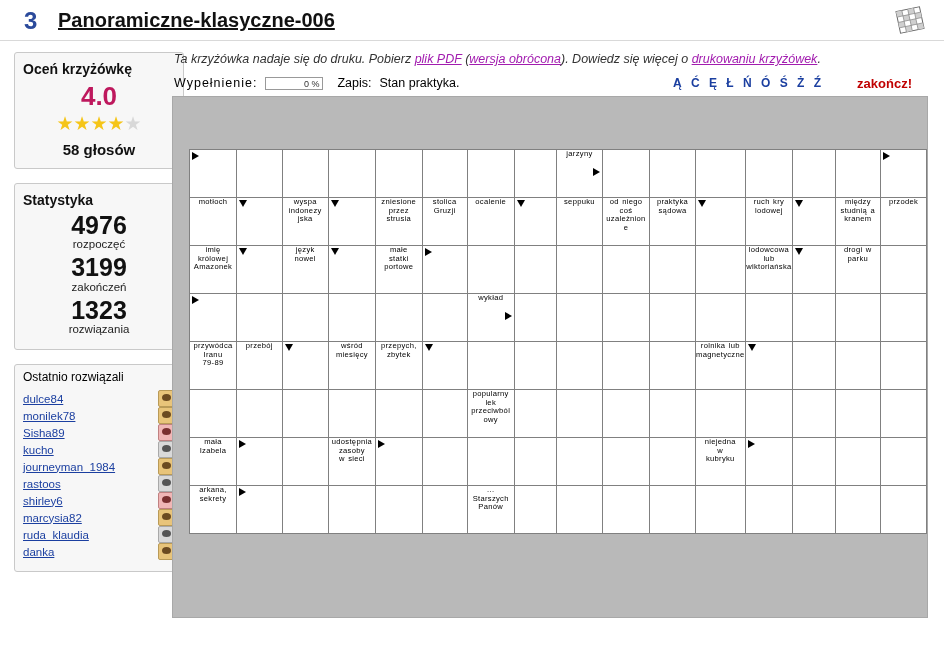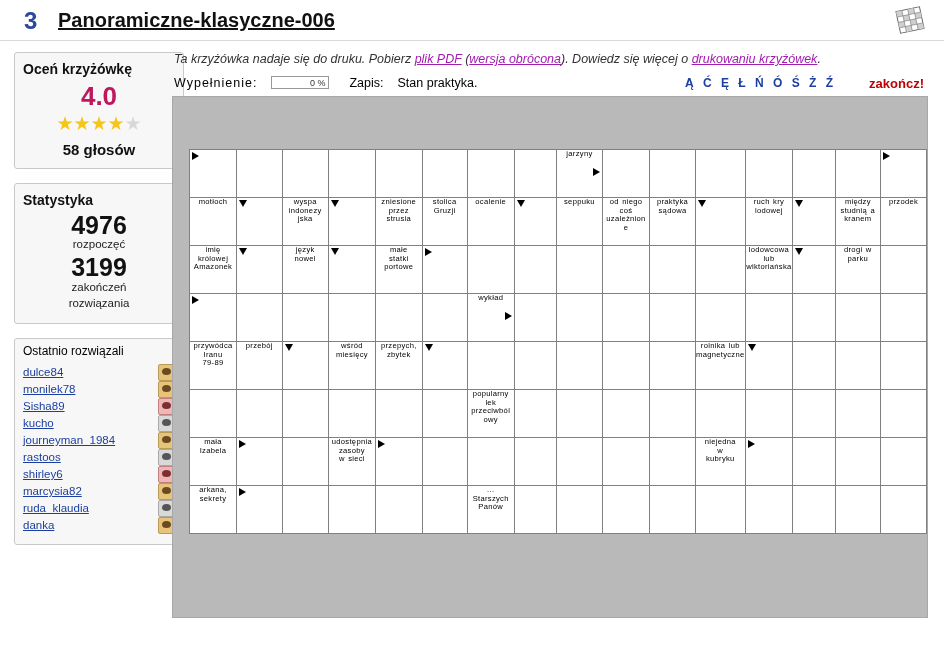--- a/index.html
+++ b/index.html
@@ -81,21 +81,21 @@
   .ava.c:after{background:#7a3030;}
 
   
   .main{position:absolute;left:172px;top:52px;width:756px;}
   .lead{
     font-style:italic;color:#333;font-size:12.5px;margin:6px 0 12px 2px;
   }
   .line2{font-style:italic;color:#333;font-size:12.5px;margin:0 0 10px 2px;}
   .line2 a{color:#a21caf;}
   .fillrow{
-    display:flex;align-items:flex-start;gap:14px;font-size:12.5px;margin:0 0 6px 2px;
+    display:flex;align-items:center;gap:8px;font-size:12.5px;margin:0 12px 6px 2px;
     position:relative;
   }
   .fill-label{letter-spacing:1px;}
   .fill-box{
     width:58px;height:13px;border:1px solid #999;background:#fff;
     font-size:9px;text-align:right;padding-right:3px;color:#333;line-height:13px;
     box-sizing:border-box;
   }
   .zapis{margin-left:6px;}
   .diac{
@@ -206,20 +206,21 @@
       </div>
       <div class="votes">58 głosów</div>
     </div>
 
     <div class="panel">
       <div class="panel-title">Statystyka</div>
       <div class="stat-num">4976</div>
       <div class="stat-lbl">rozpoczęć</div>
       <div class="stat-num">3199</div>
       <div class="stat-lbl">zakończeń</div>
+      <div class="stat-num">1323</div>
       <div class="stat-lbl">rozwiązania</div>
     </div>
 
     <div class="panel">
       <div class="recent-title">Ostatnio rozwiązali</div>
       <div class="user-row">
         <span class="user-link">dulce84</span>
         <span class="ava"></span>
       </div>
       <div class="user-row">

